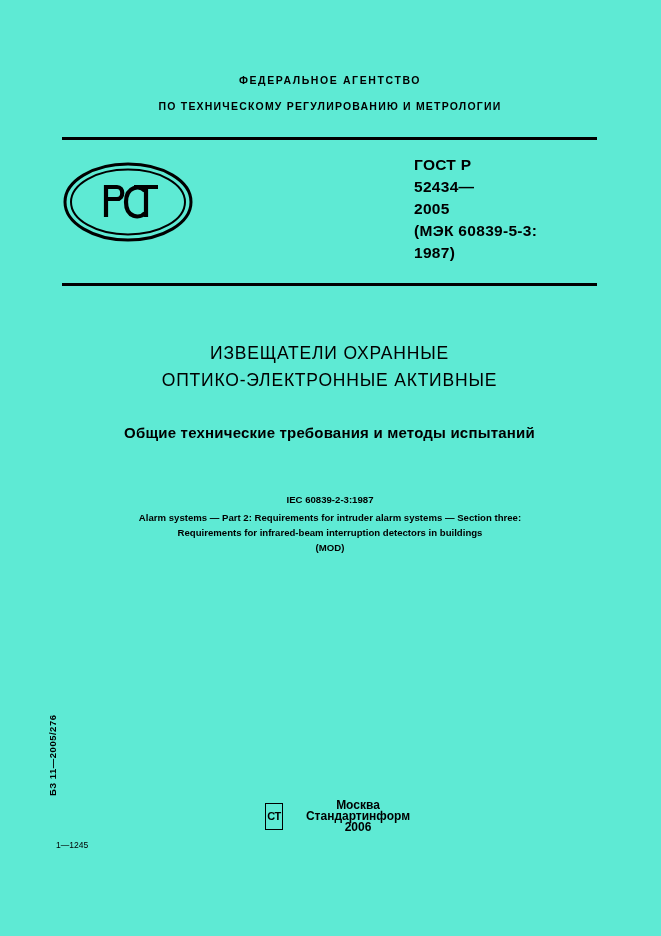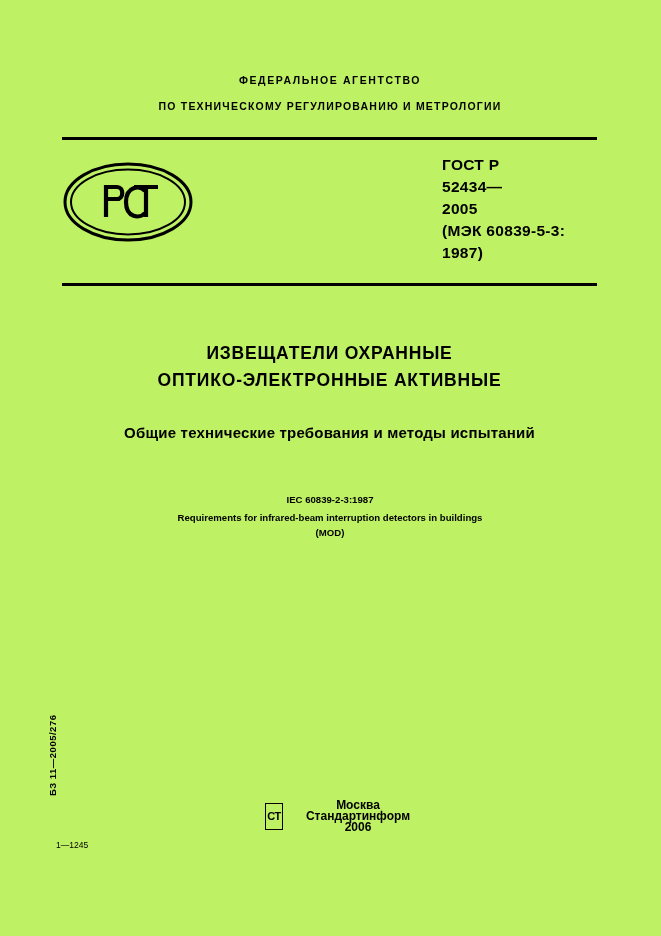--- a/index.html
+++ b/index.html
@@ -14,21 +14,21 @@
     font-family: "Liberation Sans", sans-serif;
     color: #000000;
     overflow: hidden;
   }
 
   .page {
     position: absolute;
     left: 0; top: 0;
     width: 661px;
     height: 936px;
-    background: #bef264;
+    background: #5eead4;
   }
 
   
   .agency {
     position: absolute;
     left: 60px;
     top: 74px;
     width: 540px;
     text-align: center;
   }
@@ -88,32 +88,31 @@
   
   .gost {
     position: absolute;
     left: 414px;
     top: 154px;
     width: 190px;
     font-size: 15.5px;
     font-weight: bold;
     line-height: 22px;
     letter-spacing: 0.3px;
-    margin-left: 28px;
   }
 
   
   .title-main {
     position: absolute;
     left: 62px;
     top: 340px;
     width: 535px;
     text-align: center;
     font-size: 17.5px;
-    font-weight: bold;
+    font-weight: normal;
     line-height: 27px;
     letter-spacing: 0.8px;
   }
   .title-sub {
     position: absolute;
     left: 62px;
     top: 424px;
     width: 535px;
     text-align: center;
     font-size: 15px;
@@ -248,20 +247,21 @@
 
   <div class="title-main">
     <div>ИЗВЕЩАТЕЛИ  ОХРАННЫЕ</div>
     <div>ОПТИКО-ЭЛЕКТРОННЫЕ  АКТИВНЫЕ</div>
   </div>
 
   <div class="title-sub">Общие технические требования и методы испытаний</div>
 
   <div class="iec">
     <div class="iec-title">IEC 60839-2-3:1987</div>
+    <div>Alarm systems — Part 2: Requirements for intruder alarm systems — Section three:</div>
     <div>Requirements for infrared-beam interruption detectors in buildings</div>
     <div>(MOD)</div>
   </div>
 
 
   <div class="side-code">
     <span class="side-code-inner">БЗ  11—2005/276</span>
   </div>
 
   <div class="publisher">

